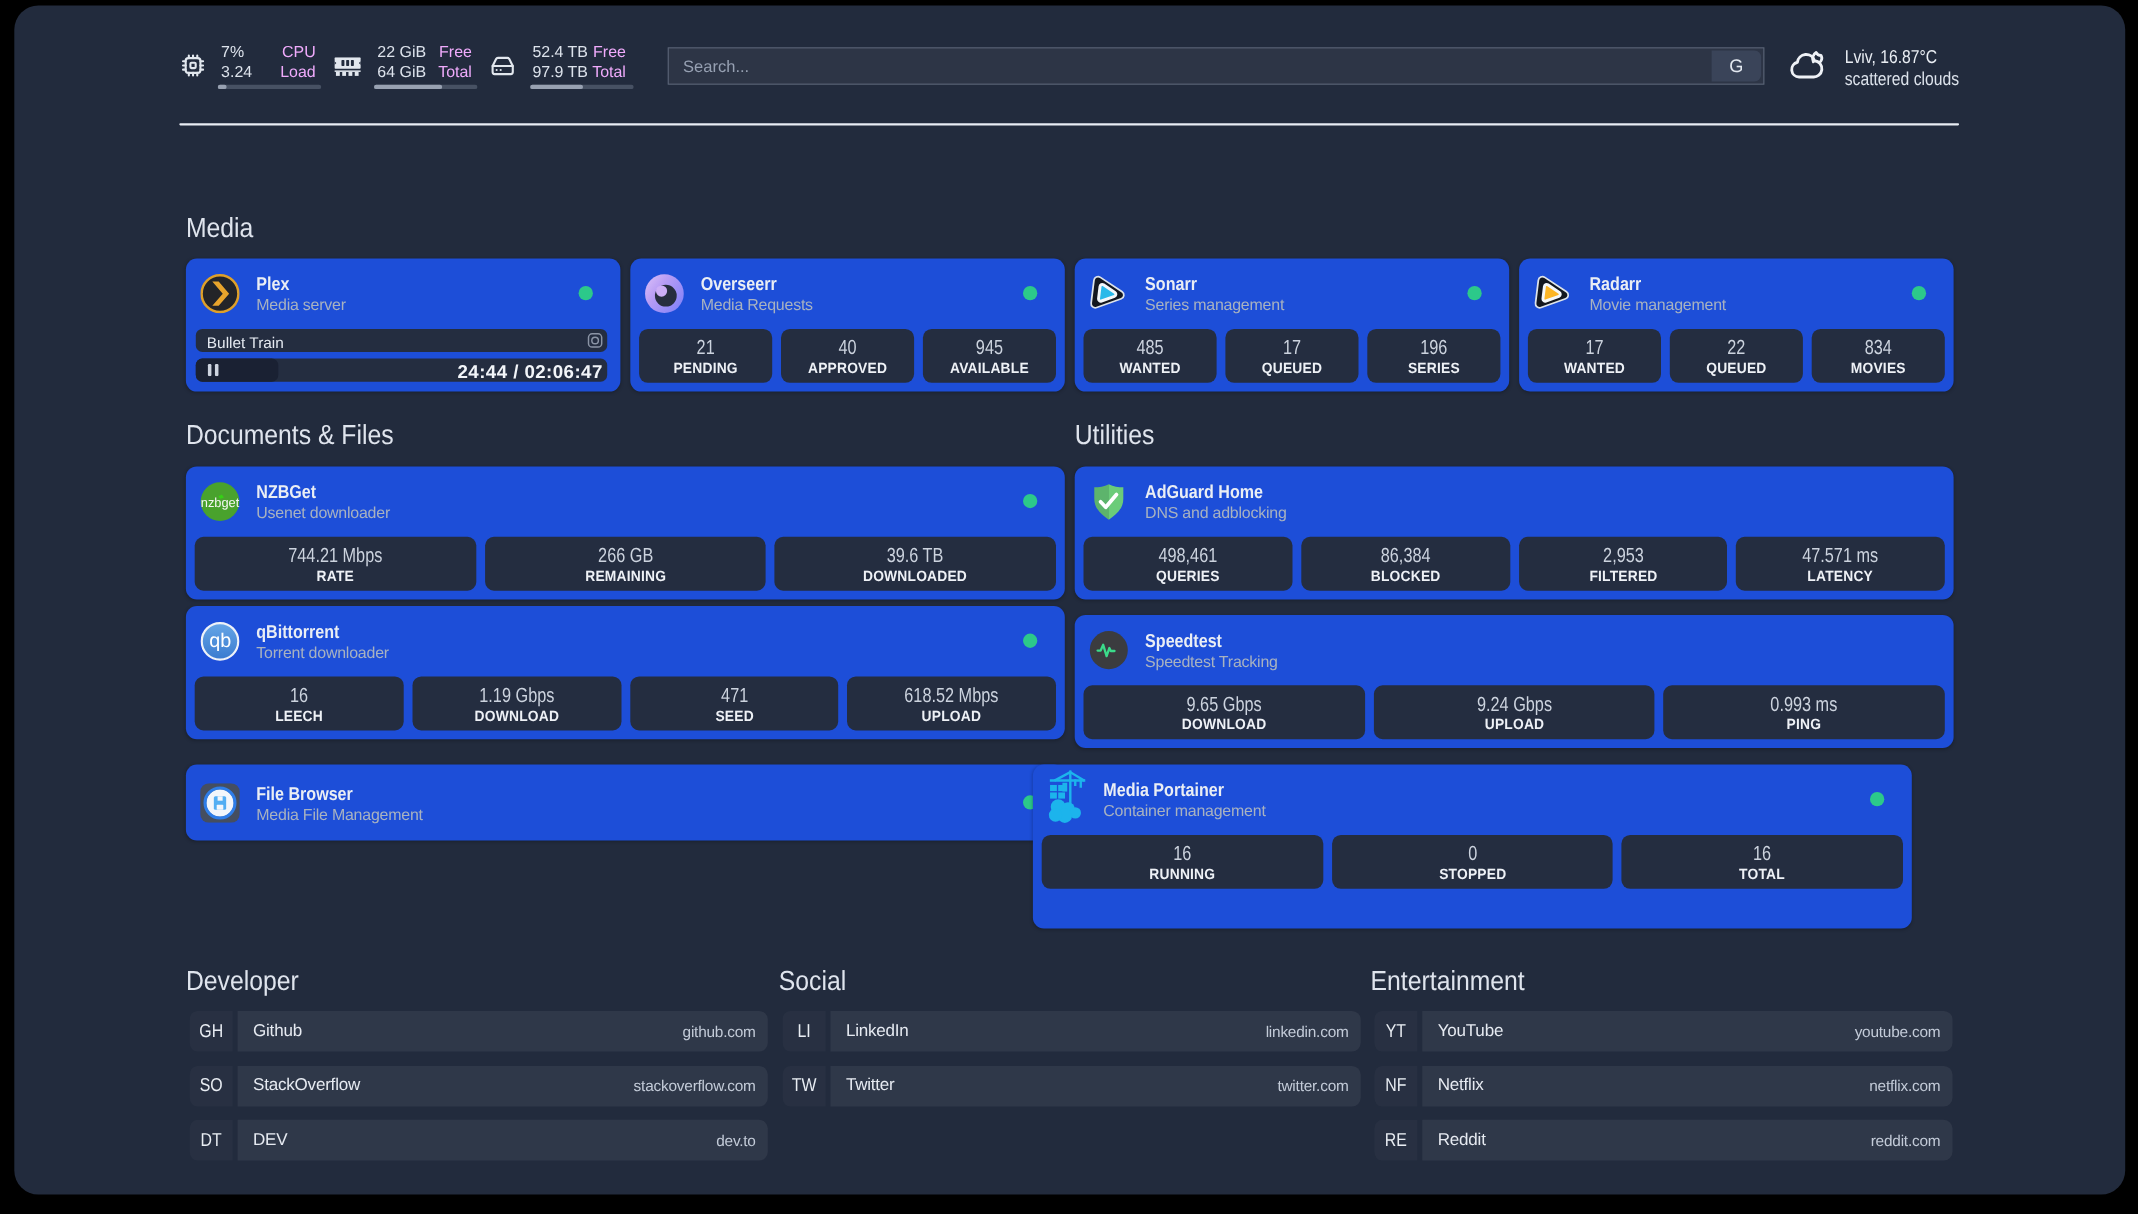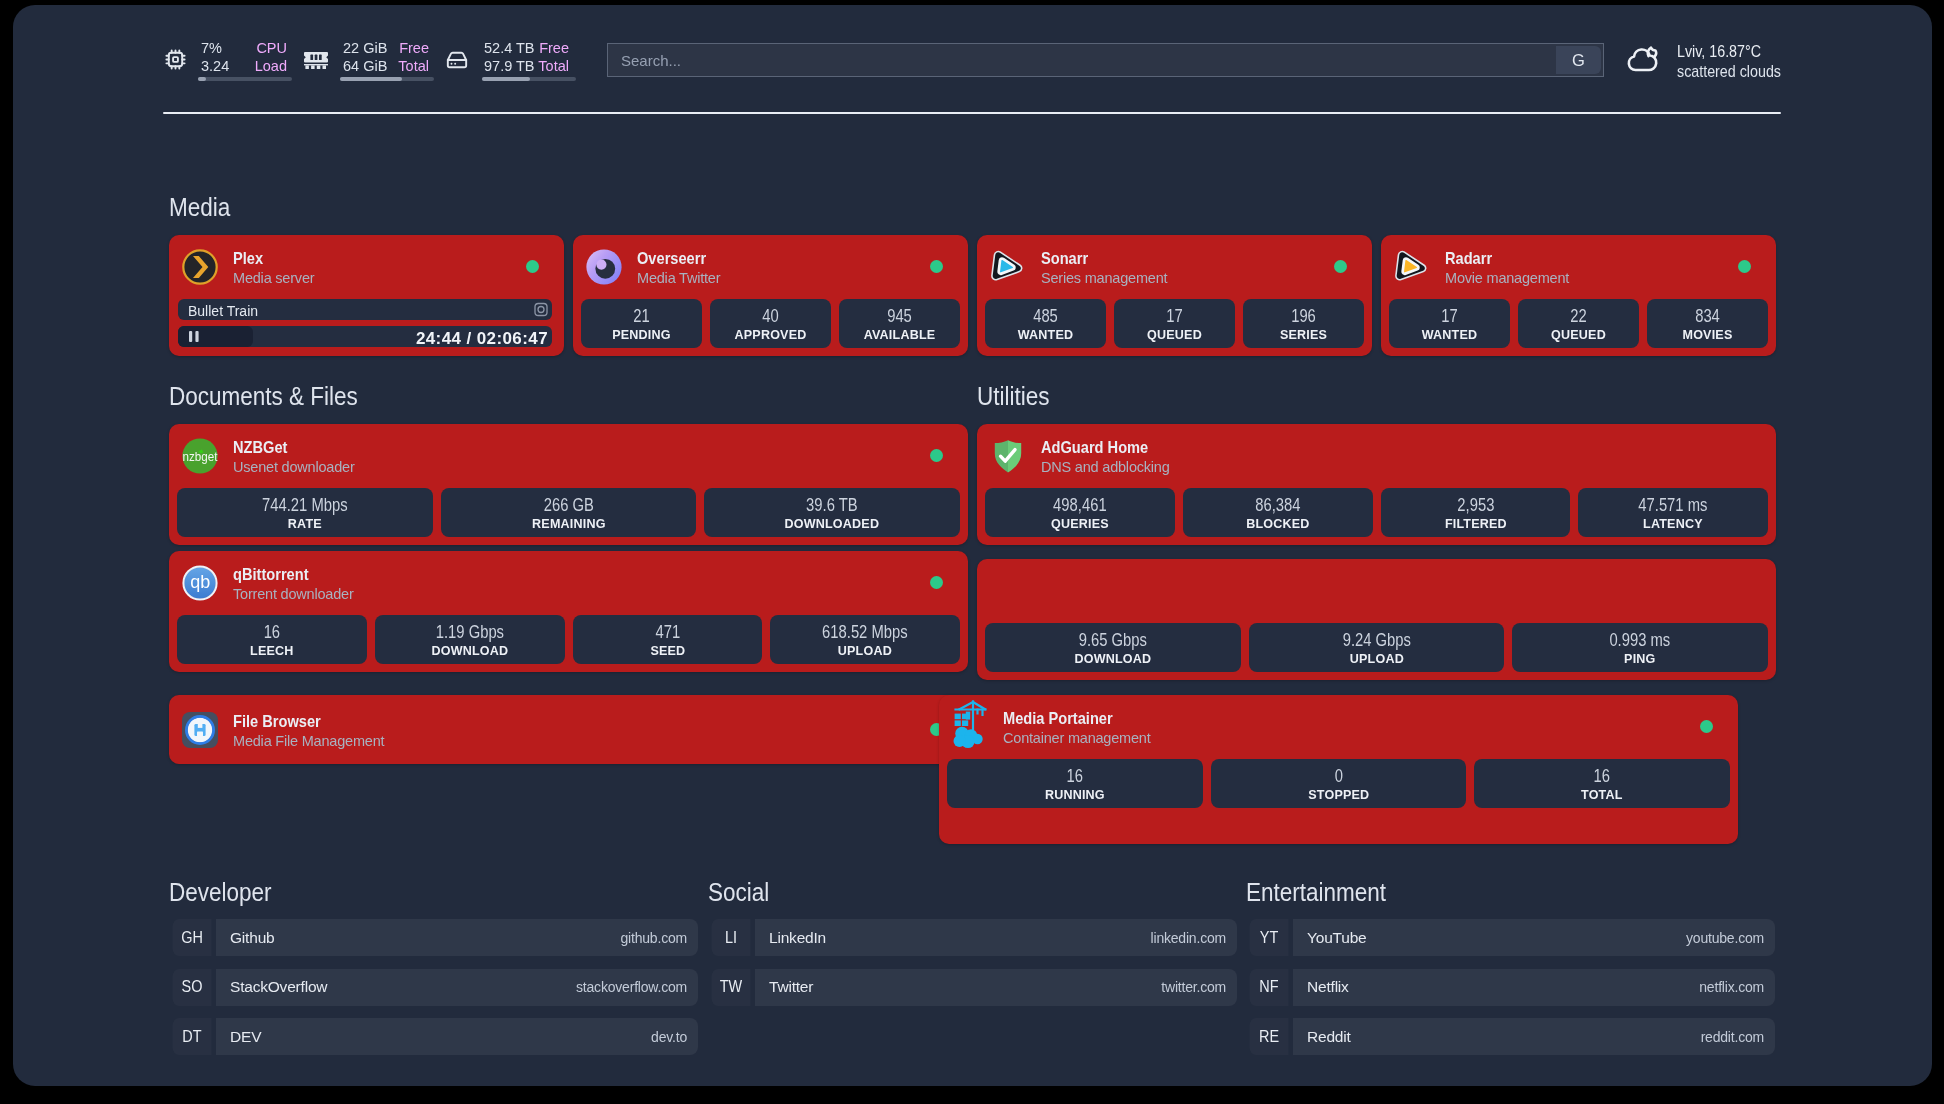--- a/index.html
+++ b/index.html
@@ -15,21 +15,21 @@
 
 #search{position:absolute;left:607px;top:43px;width:997px;height:34px;border:1.5px solid #5a6477;border-radius:0;background:rgba(255,255,255,.05)}
 #search .ph{position:absolute;left:13px;top:8px;font-size:15px;color:#96a0b2}
 #gbtn{position:absolute;right:2px;top:2px;bottom:2px;width:45px;background:#3a4459;border-radius:0 6px 6px 0;display:flex;align-items:center;justify-content:center;font-size:16.5px;color:#e3e8f0}
 .wline1{font-size:17px;line-height:20px;color:#e9edf3;transform:scaleX(.84);transform-origin:0 50%}
 .wline2{font-size:17px;line-height:20px;color:#dde3ec;transform:scaleX(.84);transform-origin:0 50%}
 #hr{position:absolute;left:163px;top:112px;width:1618px;height:2px;background:#e9edf4;border-radius:1px}
 
 .h{position:absolute;font-size:25px;line-height:25px;font-weight:500;color:#dfe4ed;transform:scaleX(.9);transform-origin:0 50%}
 
-.card{position:absolute;background:#b91c1c;border-radius:10px;box-shadow:0 1px 3px rgba(0,0,0,.22)}
+.card{position:absolute;background:#1d4ed8;border-radius:10px;box-shadow:0 1px 3px rgba(0,0,0,.22)}
 .chdr{position:absolute;left:13px;top:13px;right:13px;height:37px;display:flex;align-items:center}
 .cicon{width:36px;height:36px;margin-right:15px;flex:none}
 .t{font-size:17px;font-weight:700;color:#eaeef4;line-height:20px;transform:scaleX(.86);transform-origin:0 50%}
 .d{font-size:14.5px;color:#a8b2c0;line-height:18px;letter-spacing:-.2px}
 .ctxt{position:relative;top:1.5px}
 .dot{position:absolute;right:25px;top:25px;width:13px;height:13px;border-radius:50%;background:#2cc98a}
 .stats{position:absolute;left:8px;right:8px;top:64px;height:49px;display:flex;gap:8px}
 .sb{flex:1;background:#242d40;border-radius:8px;text-align:center;padding-top:6px}
 .n{font-size:18.5px;line-height:21px;color:#ccd3de;transform:scaleX(.8)}
 .l{font-size:13.5px;line-height:17px;font-weight:700;color:#eef1f6;letter-spacing:.2px;transform:scaleX(.93)}
@@ -150,21 +150,21 @@
               <stop offset=".4" stop-color="#b99ef5"></stop>
               <stop offset="1" stop-color="#8583f8"></stop>
             </linearGradient>
           </defs>
           <circle cx="18" cy="18" r="17.6" fill="url(#ovg)"></circle>
           <circle cx="19.3" cy="19.8" r="9.9" fill="#272e3f"></circle>
           <circle cx="15.4" cy="15.6" r="5.1" fill="#cdaef6"></circle>
         </svg>
     <div class="ctxt">
           <div class="t">Overseerr</div>
-          <div class="d">Media Twitter</div>
+          <div class="d">Media Requests</div>
         </div>
   </div>
   <div class="dot"></div>
   <div class="stats">
     <div class="sb">
           <div class="n">21</div>
           <div class="l">PENDING</div>
         </div>
     <div class="sb">
           <div class="n">40</div>
@@ -356,20 +356,30 @@
           <div class="l">FILTERED</div>
         </div>
     <div class="sb">
           <div class="n">47.571 ms</div>
           <div class="l">LATENCY</div>
         </div>
   </div>
 </div>
 
 <div class="card" style="left:977px;top:559px;width:799px;height:121px">
+  <div class="chdr">
+    <svg class="cicon" viewBox="0 0 36 36">
+          <circle cx="18" cy="18" r="17.3" fill="#3b3c3f"></circle>
+          <path d="M7.8 18.4h2.8l2.3-5.2 3.1 10.3 2.5-7.4 1.3 2.7h3.4" fill="none" stroke="#3bdb8a" stroke-width="2.1" stroke-linecap="round" stroke-linejoin="round"></path>
+        </svg>
+    <div class="ctxt">
+          <div class="t">Speedtest</div>
+          <div class="d">Speedtest Tracking</div>
+        </div>
+  </div>
   <div class="stats">
     <div class="sb">
           <div class="n">9.65 Gbps</div>
           <div class="l">DOWNLOAD</div>
         </div>
     <div class="sb">
           <div class="n">9.24 Gbps</div>
           <div class="l">UPLOAD</div>
         </div>
     <div class="sb">

